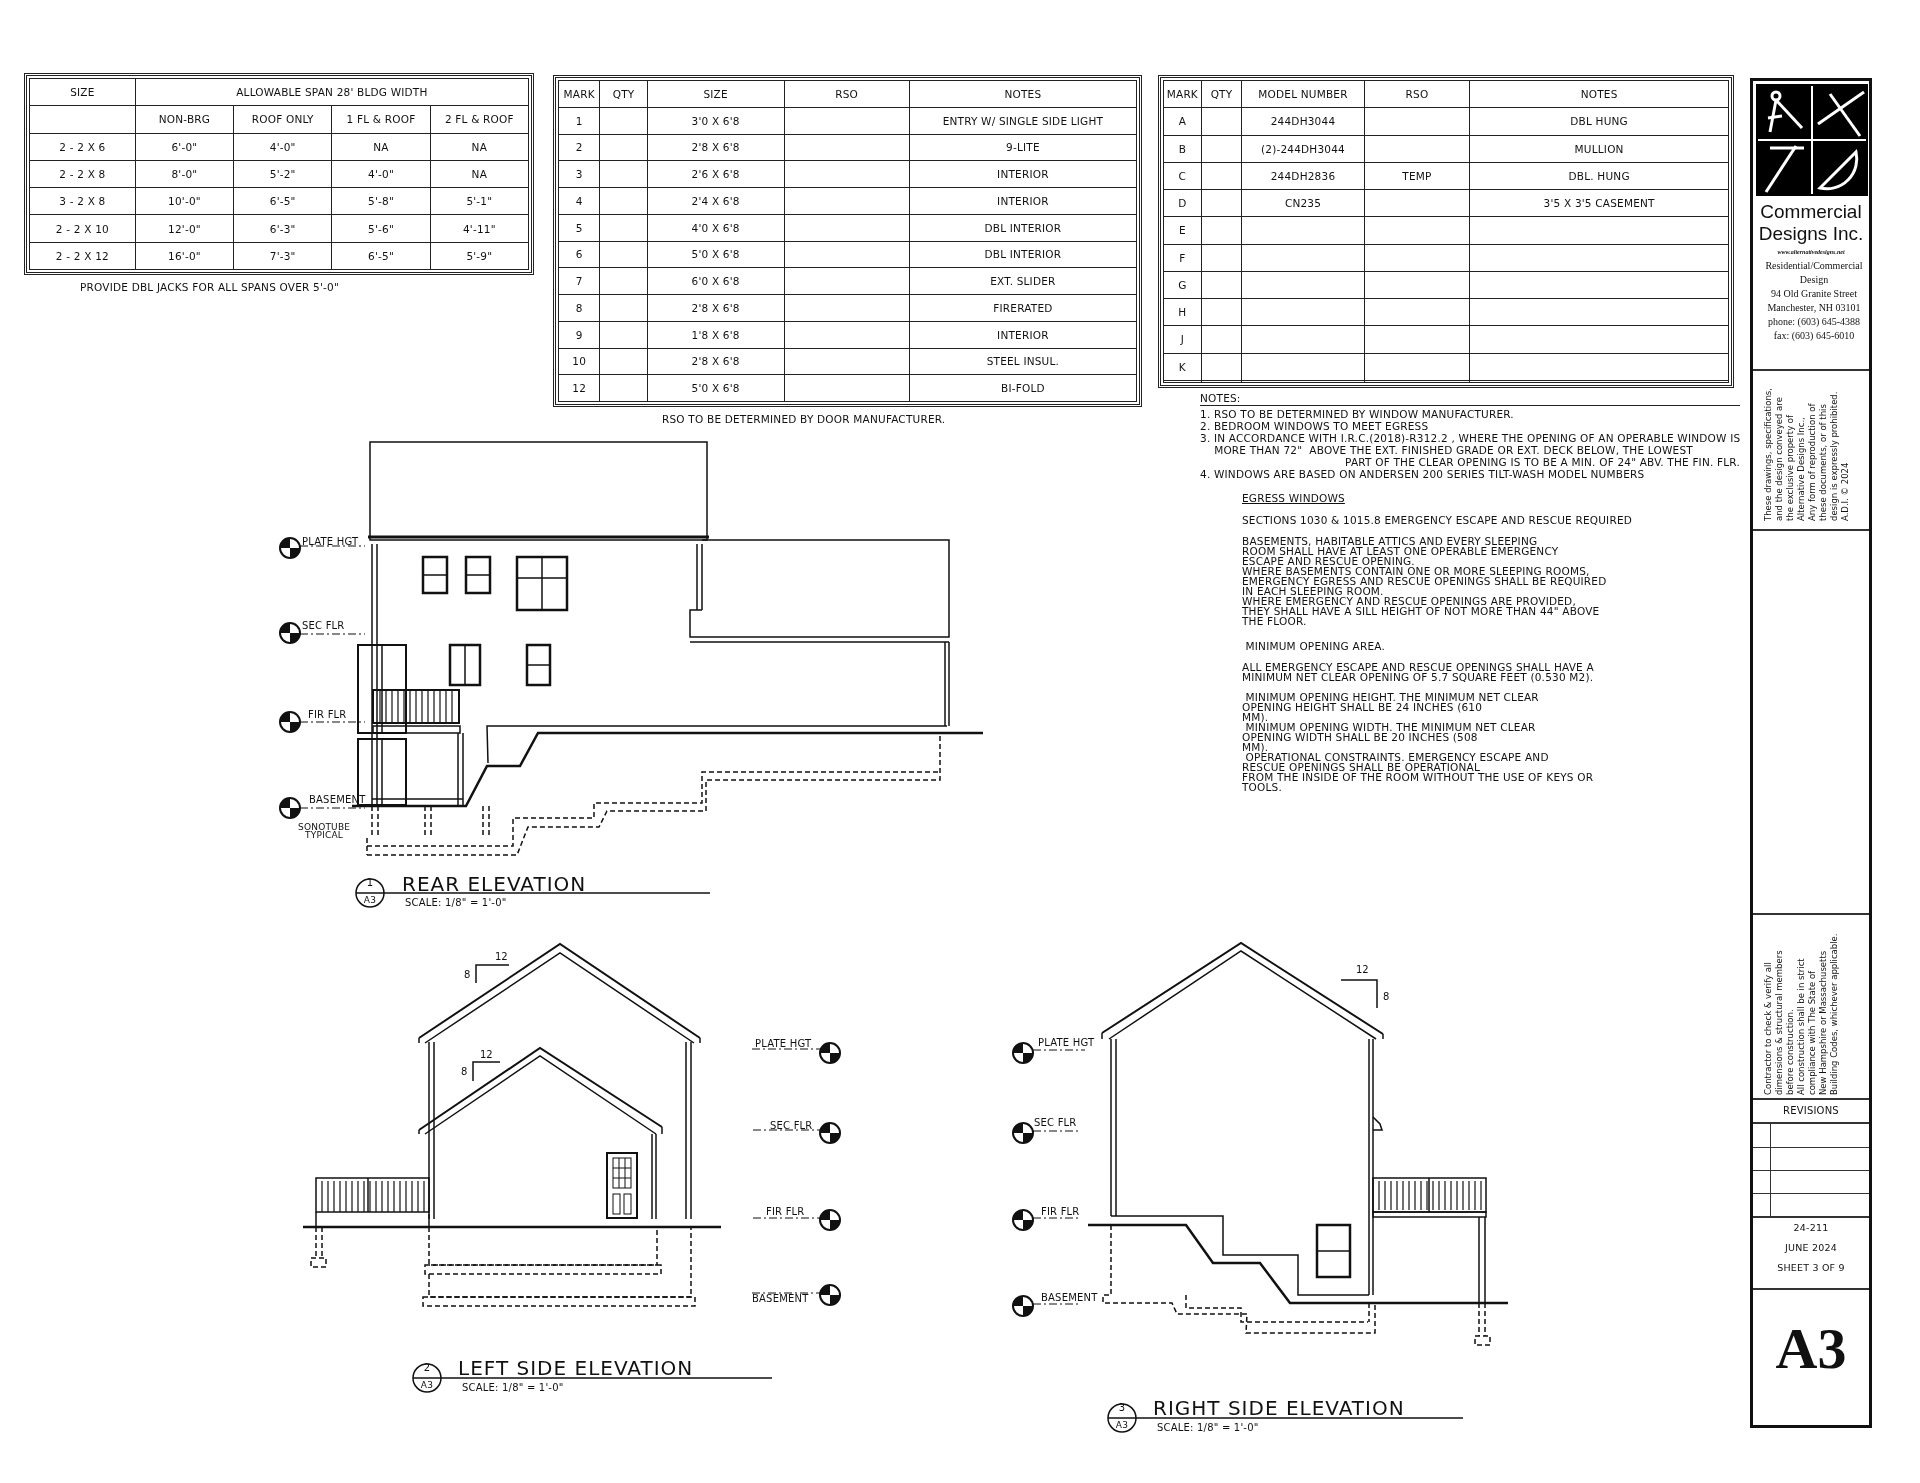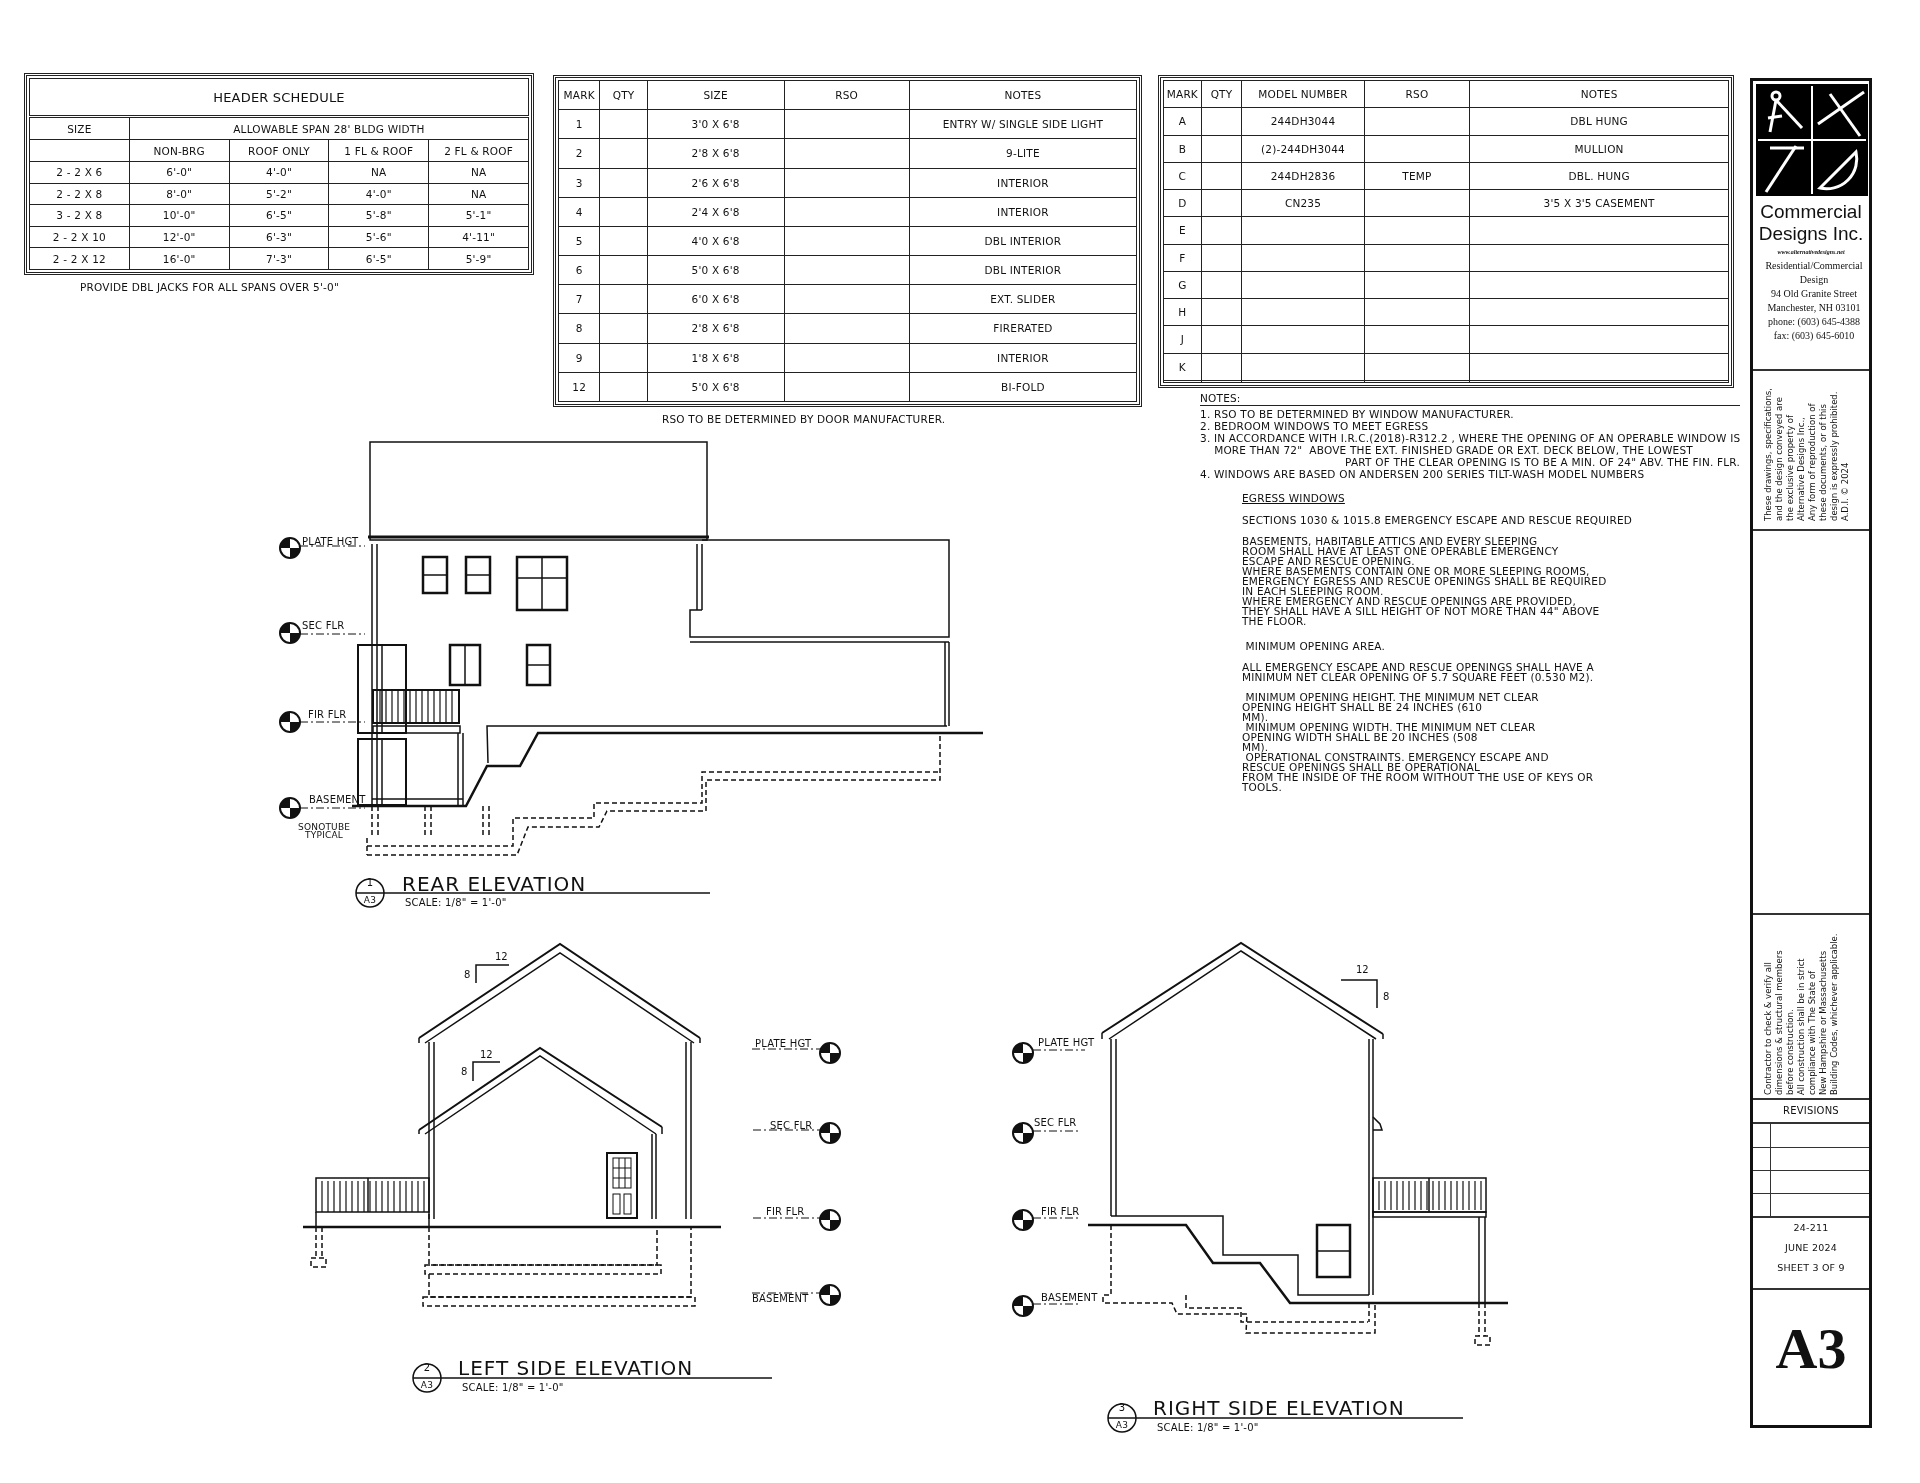--- a/index.html
+++ b/index.html
@@ -18,23 +18,20 @@
   .elev-title{font-size:20px;letter-spacing:1px;}
   .scale-txt{font-size:10px;}
   svg text{font-family:"DejaVu Sans",sans-serif;}
 </style>
 </head>
 <body>
 
 <div class="schedbox cad" style="left:24px;top:73px;width:510px;height:202px;">
   <table class="sched">
     <tbody>
-        <tr class="title">
-          <td colspan="5">HEADER SCHEDULE</td>
-        </tr>
     <tr>
       <td style="width:21%">SIZE</td>
       <td colspan="4">ALLOWABLE SPAN 28' BLDG WIDTH</td>
     </tr>
     <tr>
       <td></td>
       <td>NON-BRG</td>
       <td>ROOF ONLY</td>
       <td>1 FL &amp; ROOF</td>
       <td>2 FL &amp; ROOF</td>
@@ -144,20 +141,27 @@
           <td>2'8 X 6'8</td>
           <td></td>
           <td>FIRERATED</td>
         </tr>
     <tr>
           <td>9</td>
           <td></td>
           <td>1'8 x 6'8</td>
           <td></td>
           <td>INTERIOR</td>
+        </tr>
+    <tr>
+          <td>10</td>
+          <td></td>
+          <td>2'8 X 6'8</td>
+          <td></td>
+          <td>STEEL INSUL.</td>
         </tr>
     <tr>
           <td>12</td>
           <td></td>
           <td>5'0 x 6'8</td>
           <td></td>
           <td>BI-FOLD</td>
         </tr>
   </tbody>
     </table>

